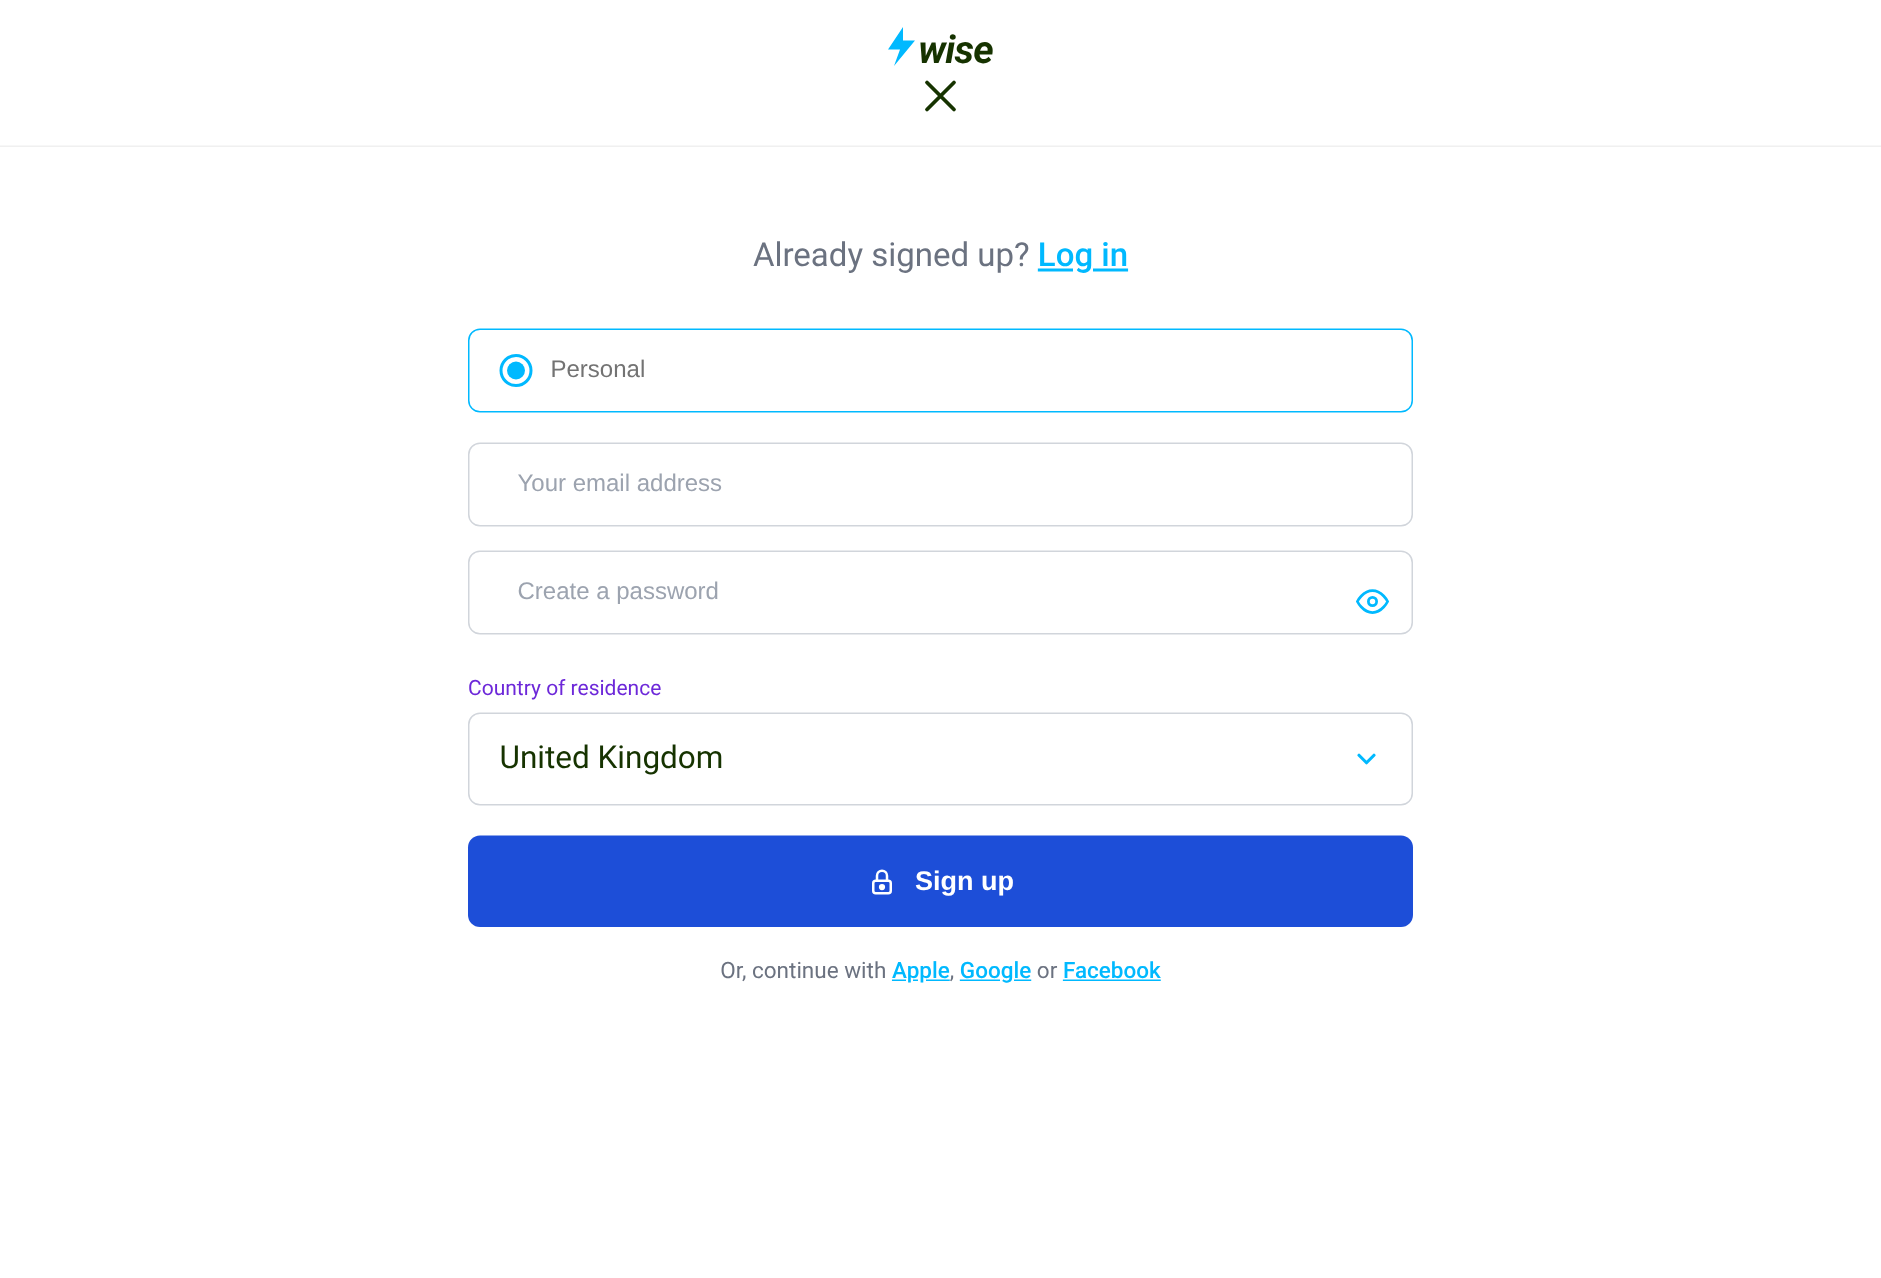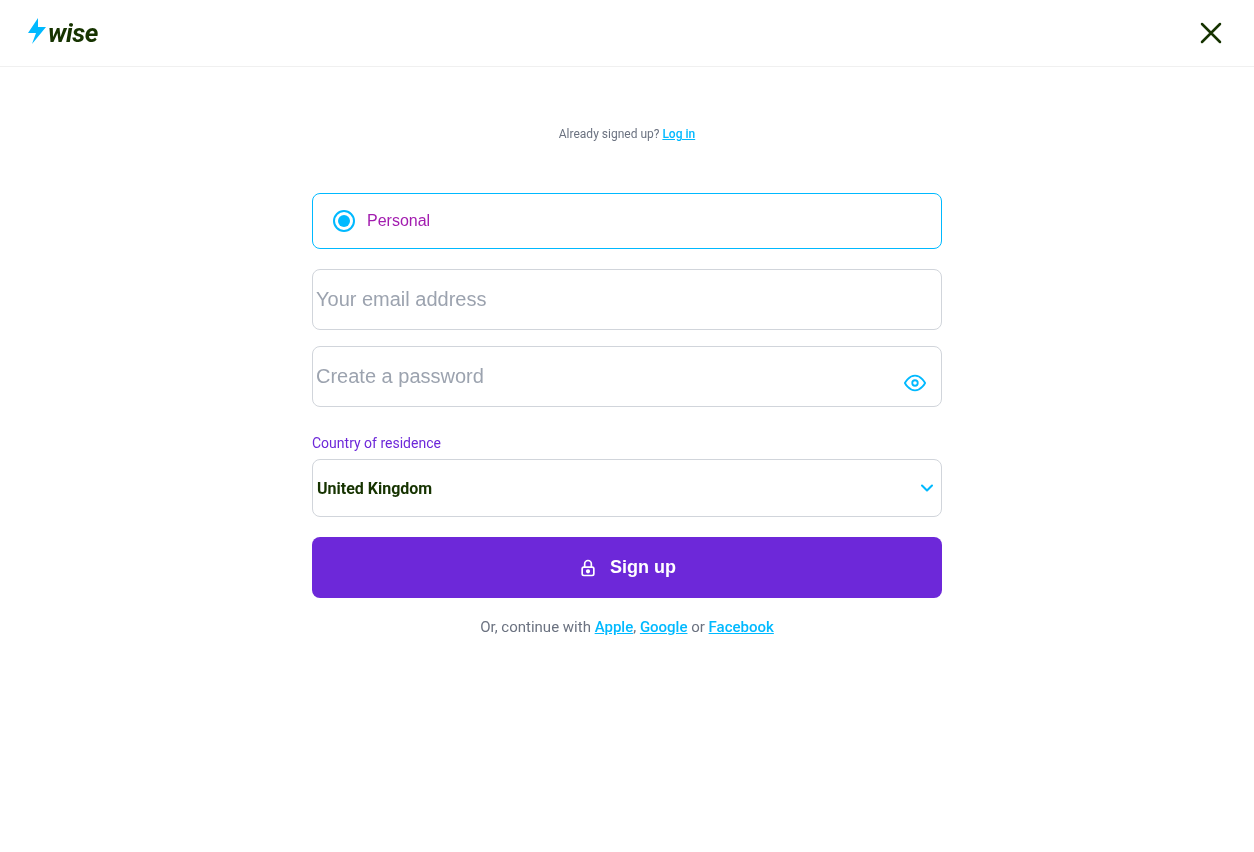--- a/index.html
+++ b/index.html
@@ -12,20 +12,21 @@
       position: relative;
     }
 
     
     .header {
       display: flex;
       justify-content: space-between;
       align-items: center;
       padding: 18px 28px;
       border-bottom: 1px solid #f0f0f0;
+      flex-direction: column;
     }
 
     .logo {
       display: flex;
       align-items: center;
       gap: 2px;
     }
 
     .logo-bolt {
       color: #00b9ff;
@@ -66,23 +67,23 @@
       font-size: 38px;
       font-weight: 700;
       color: #163300;
       text-align: center;
       line-height: 1.2;
       max-width: 600px;
       margin-bottom: 24px;
     }
 
     .subtitle {
-      font-size: 12px;
+      font-size: 22px;
       color: #6b7280;
-      margin-bottom: 52px;
+      margin-bottom: 36px;
     }
 
     .subtitle a {
       color: #00b9ff;
       text-decoration: underline;
       font-weight: 500;
     }
 
     
     .form-container {
@@ -101,21 +102,21 @@
       display: flex;
       align-items: center;
       gap: 12px;
       padding: 16px 20px;
       border: 1.5px solid #d1d5db;
       border-radius: 8px;
       cursor: pointer;
       background: #fff;
       font-size: 16px;
       font-weight: 500;
-      color: #a21caf;
+      color: #737373;
     }
 
     .account-option.selected {
       border-color: #00b9ff;
     }
 
     .radio-circle {
       width: 22px;
       height: 22px;
       border-radius: 50%;
@@ -134,24 +135,24 @@
     .radio-dot {
       width: 12px;
       height: 12px;
       border-radius: 50%;
       background: #00b9ff;
     }
 
     
     .input-field {
       width: 100%;
-      padding: 18px 3px;
+      padding: 18px 32px;
       border: 1.5px solid #d1d5db;
       border-radius: 8px;
-      font-size: 20px;
+      font-size: 16px;
       color: #9ca3af;
       margin-bottom: 16px;
       outline: none;
       background: #fff;
     }
 
     .input-field::placeholder {
       color: #9ca3af;
     }
 
@@ -184,38 +185,38 @@
 
     .country-label {
       font-size: 14px;
       color: #6d28d9;
       margin-bottom: 8px;
       display: block;
     }
 
     .country-select {
       width: 100%;
-      padding: 18px 4px;
+      padding: 18px 20px;
       border: 1.5px solid #d1d5db;
       border-radius: 8px;
-      font-size: 16px;
+      font-size: 21px;
       color: #163300;
-      font-weight: 700;
+      font-weight: 400;
       background: #fff;
       cursor: pointer;
       display: flex;
       align-items: center;
       justify-content: space-between;
     }
 
     
     .signup-btn {
       width: 100%;
       padding: 20px;
-      background: #6d28d9;
+      background: #1d4ed8;
       border: none;
       border-radius: 8px;
       color: #fff;
       font-size: 18px;
       font-weight: 600;
       cursor: pointer;
       display: flex;
       align-items: center;
       justify-content: center;
       gap: 12px;

